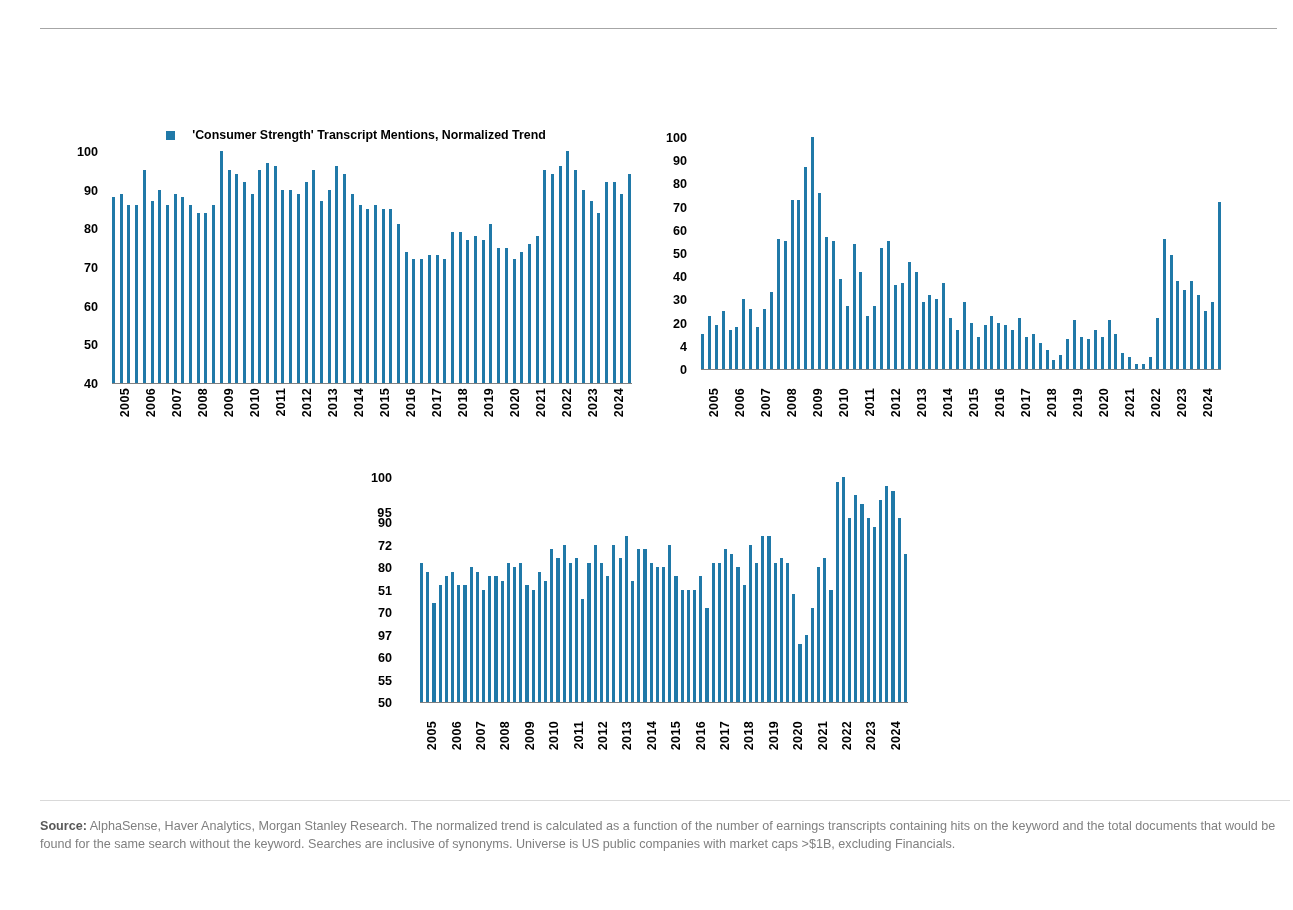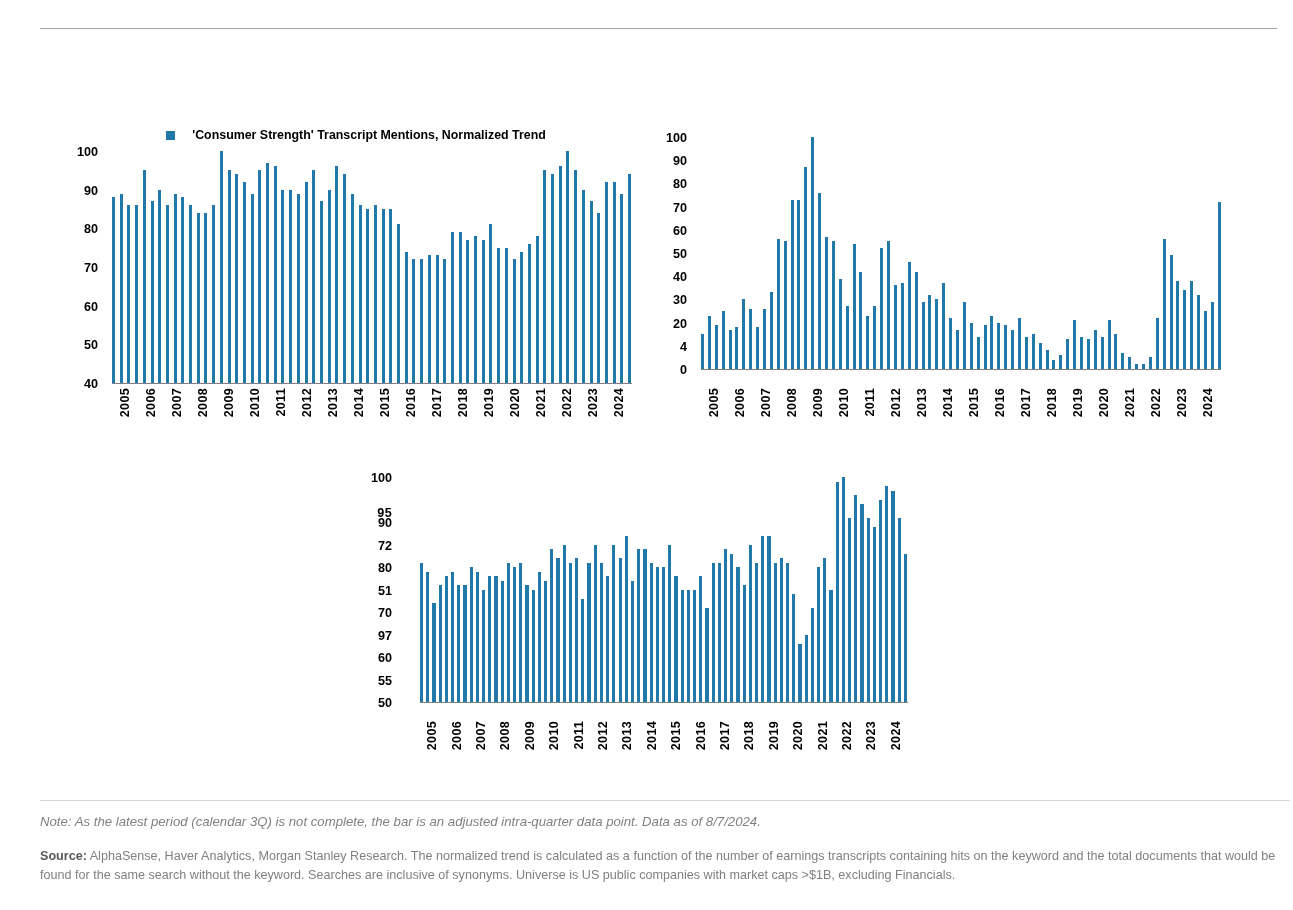--- a/index.html
+++ b/index.html
@@ -499,17 +499,16 @@
       <div class="x-label" style="left: 77.5%; top: 4px; transform: rotate(180deg) translateX(50%);">2020</div>
       <div class="x-label" style="left: 82.5%; top: 4px; transform: rotate(180deg) translateX(50%);">2021</div>
       <div class="x-label" style="left: 87.5%; top: 4px; transform: rotate(180deg) translateX(50%);">2022</div>
       <div class="x-label" style="left: 92.5%; top: 4px; transform: rotate(180deg) translateX(50%);">2023</div>
       <div class="x-label" style="left: 97.5%; top: 4px; transform: rotate(180deg) translateX(50%);">2024</div>
     </div>
 </div>
 
 <div id="footer">
   <div id="footer-rule"></div>
-  <div id="note">Note: As the latest period (calendar 3Q) is not complete, the bar is an adjusted intra-quarter data point. Data as of 8/7/2024.</div>
   <div id="source">
     <b>Source:</b><span> AlphaSense, Haver Analytics, Morgan Stanley Research. The normalized trend is calculated as a function of the number of earnings transcripts containing hits on the keyword and the total documents that would be found for the same search without the keyword. Searches are inclusive of synonyms.  Universe is US public companies with market caps &gt;$1B, excluding Financials.</span>
   </div>
 </div>
 
 </body></html>

